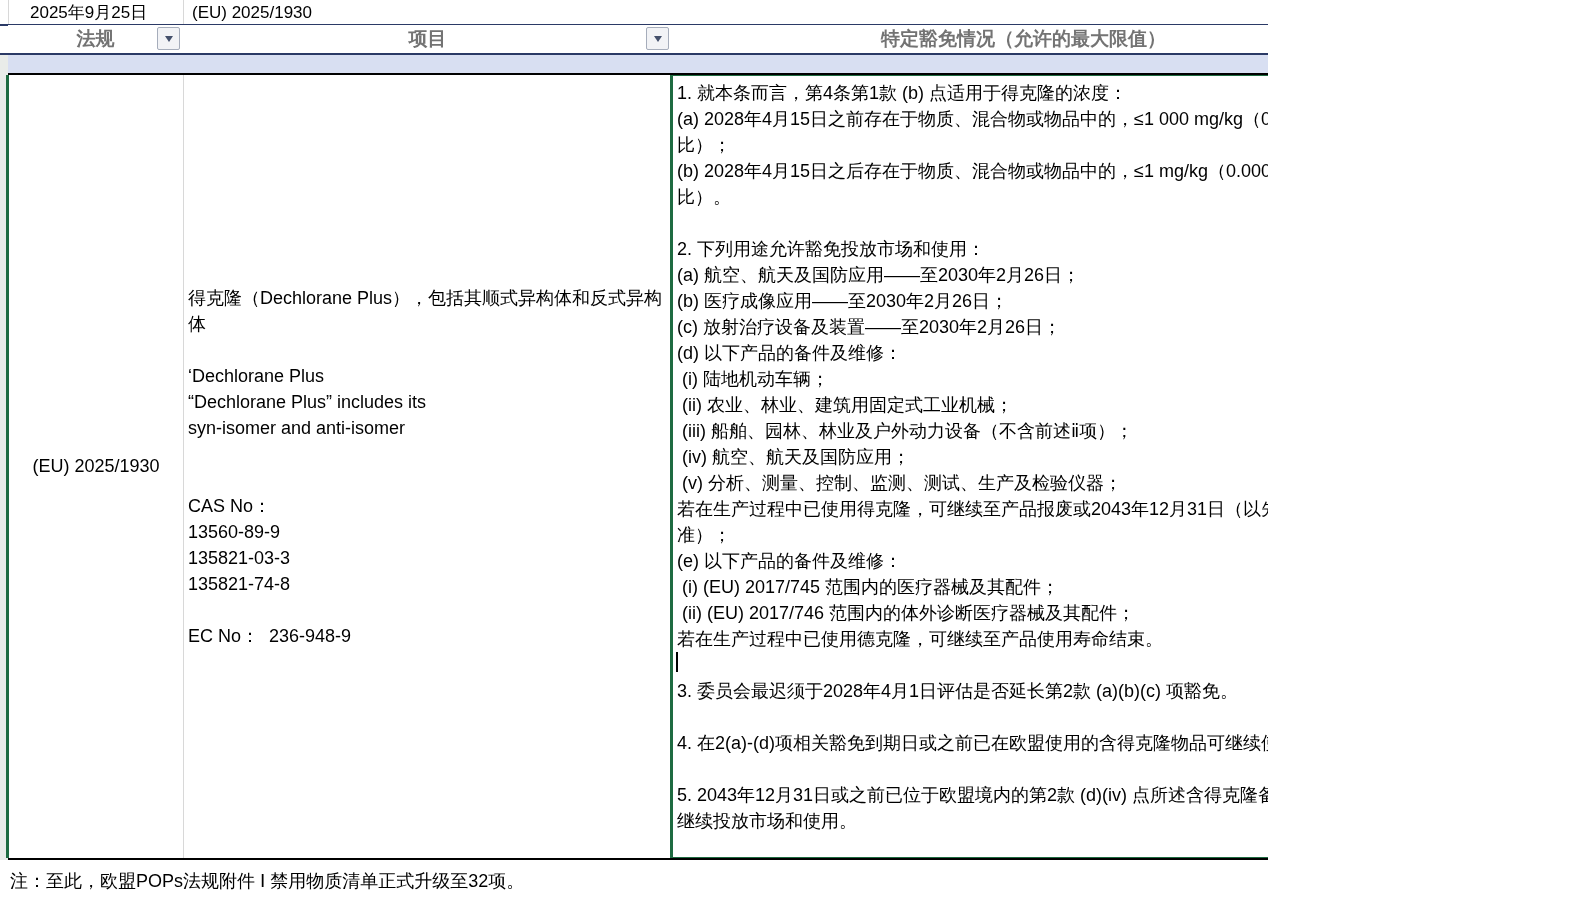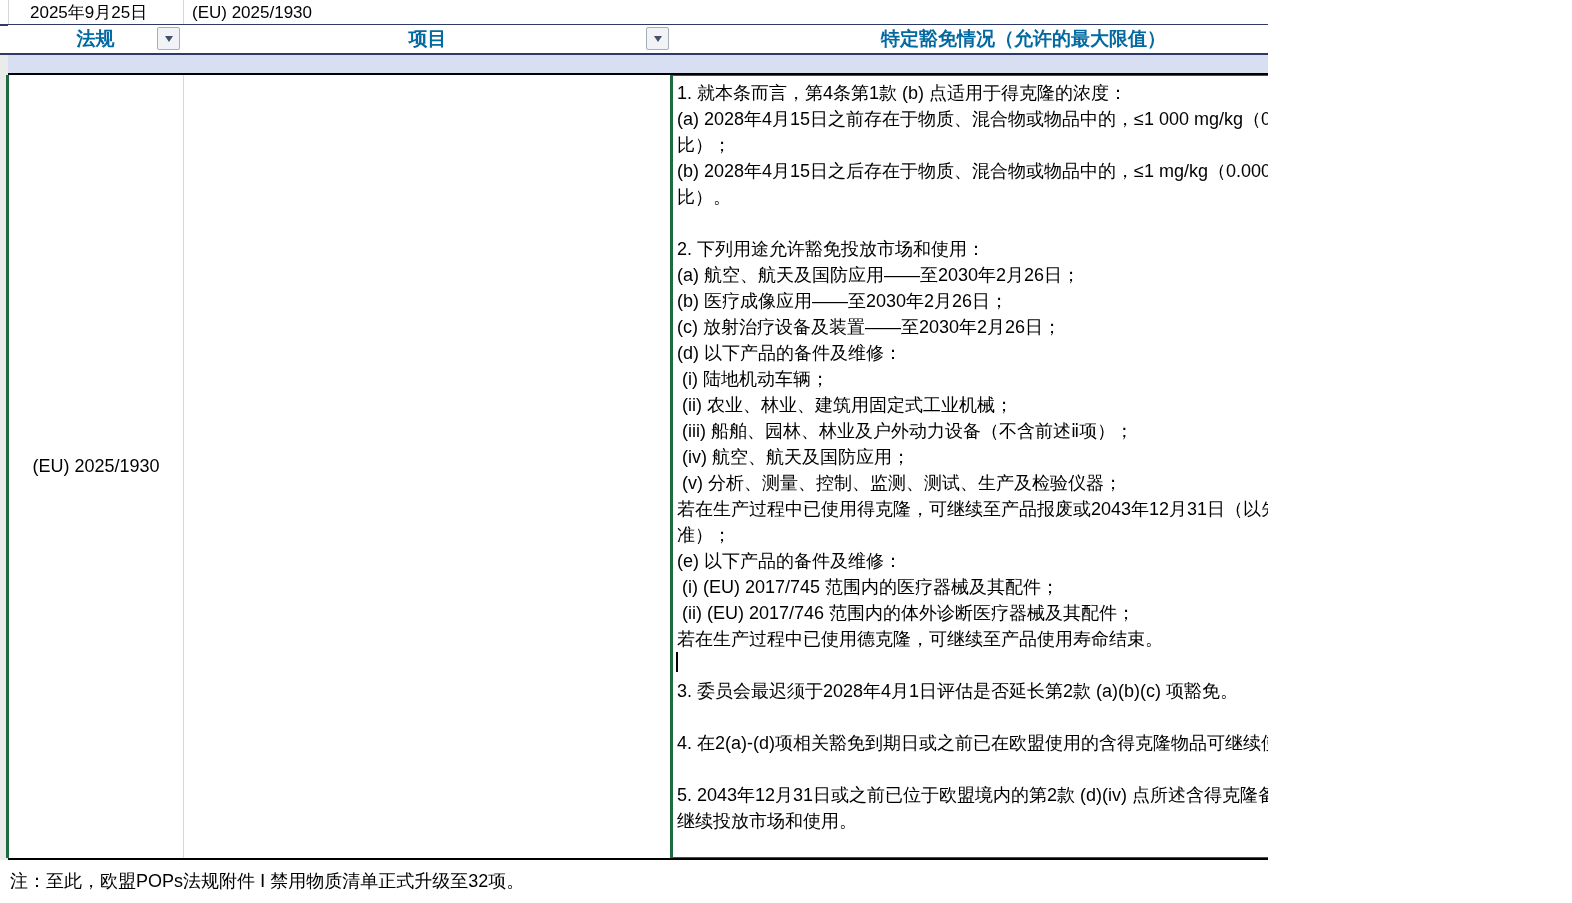--- a/index.html
+++ b/index.html
@@ -29,21 +29,21 @@
   
   .band{position:absolute;left:8px;top:55px;width:1544px;height:18px;background:#D8DFF2;}
   .band-handle{position:absolute;left:1544px;top:64px;width:8px;height:8px;background:#35508C;}
 
   
   .title-date{position:absolute;left:30px;top:2px;font-size:17px;line-height:21px;}
   .title-reg{position:absolute;left:192px;top:2px;font-size:17px;line-height:21px;}
 
   
   .hcell{position:absolute;top:25px;height:28px;display:flex;align-items:center;justify-content:center;
-         background:#fff;font-weight:bold;color:#0369a1;font-size:19px;}
+         background:#fff;font-weight:bold;color:#737373;font-size:19px;}
   .h1{left:8px;width:175px;}
   .h2{left:183px;width:489px;}
   .h3{left:672px;width:703px;}
   .h4{left:1375px;width:177px;}
   .filter-btn{position:absolute;right:3px;top:2px;width:23px;height:23px;background:#F2F3F6;
               border:1px solid #A6ADBB;border-radius:2px;display:flex;align-items:center;justify-content:center;
               padding:0;cursor:pointer;}
   .tri{width:0;height:0;border-left:4.5px solid transparent;border-right:4.5px solid transparent;
        border-top:6px solid #44506B;}
 
@@ -121,20 +121,35 @@
   </div>
 
   <div class="navy nav-bot"></div>
 
   <div class="band"></div>
   <div class="band-handle"></div>
 
   <div class="cell c1">
     <span>(EU) 2025/1930</span>
   </div>
+  <div class="cell c2">
+    <div class="txt">得克隆（Dechlorane Plus），包括其顺式异构体和反式异构体
+
+‘Dechlorane Plus
+“Dechlorane Plus” includes its
+syn-isomer and anti-isomer
+
+
+CAS No：
+13560-89-9
+135821-03-3
+135821-74-8
+
+EC No：  236-948-9</div>
+  </div>
   <div class="cell c4">
     <span>若在生产过程中已使用德克隆</span>
   </div>
 
   <div class="c3">
     <div class="txt">1. 就本条而言，第4条第1款 (b) 点适用于得克隆的浓度：
 (a) 2028年4月15日之前存在于物质、混合物或物品中的，≤1 000 mg/kg（0.1%重量比）；
 (b) 2028年4月15日之后存在于物质、混合物或物品中的，≤1 mg/kg（0.0001%重量比）。
 
 2. 下列用途允许豁免投放市场和使用：

